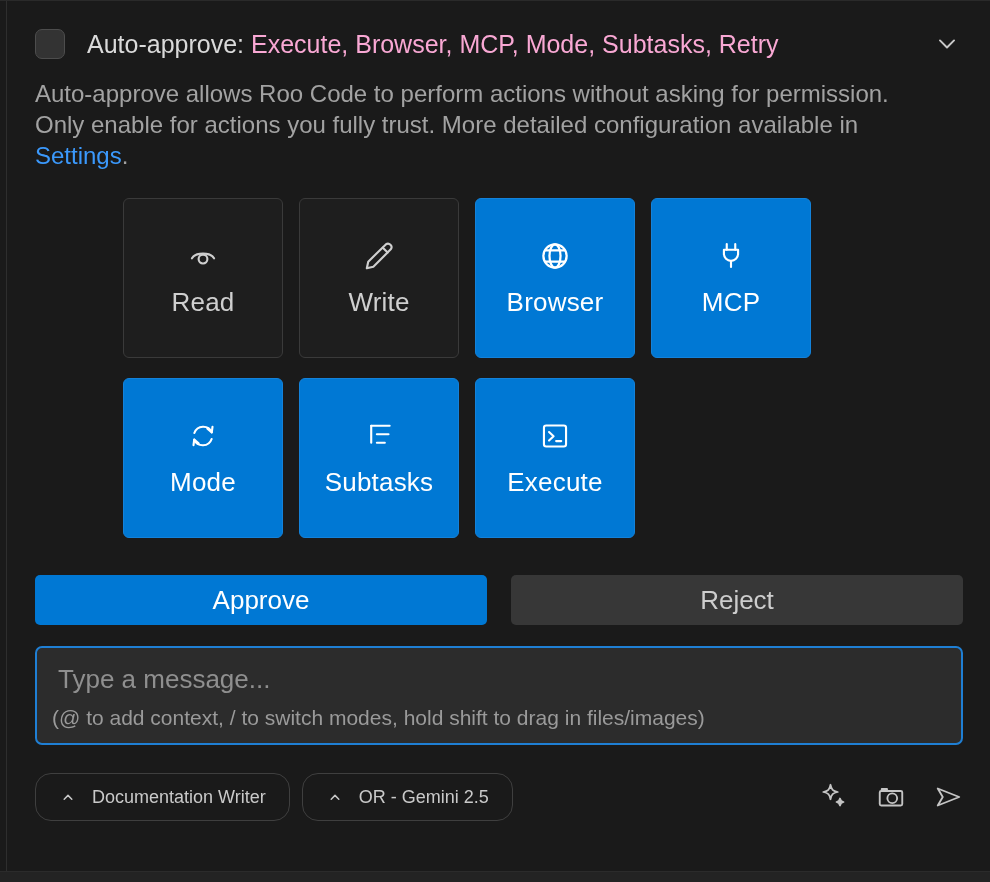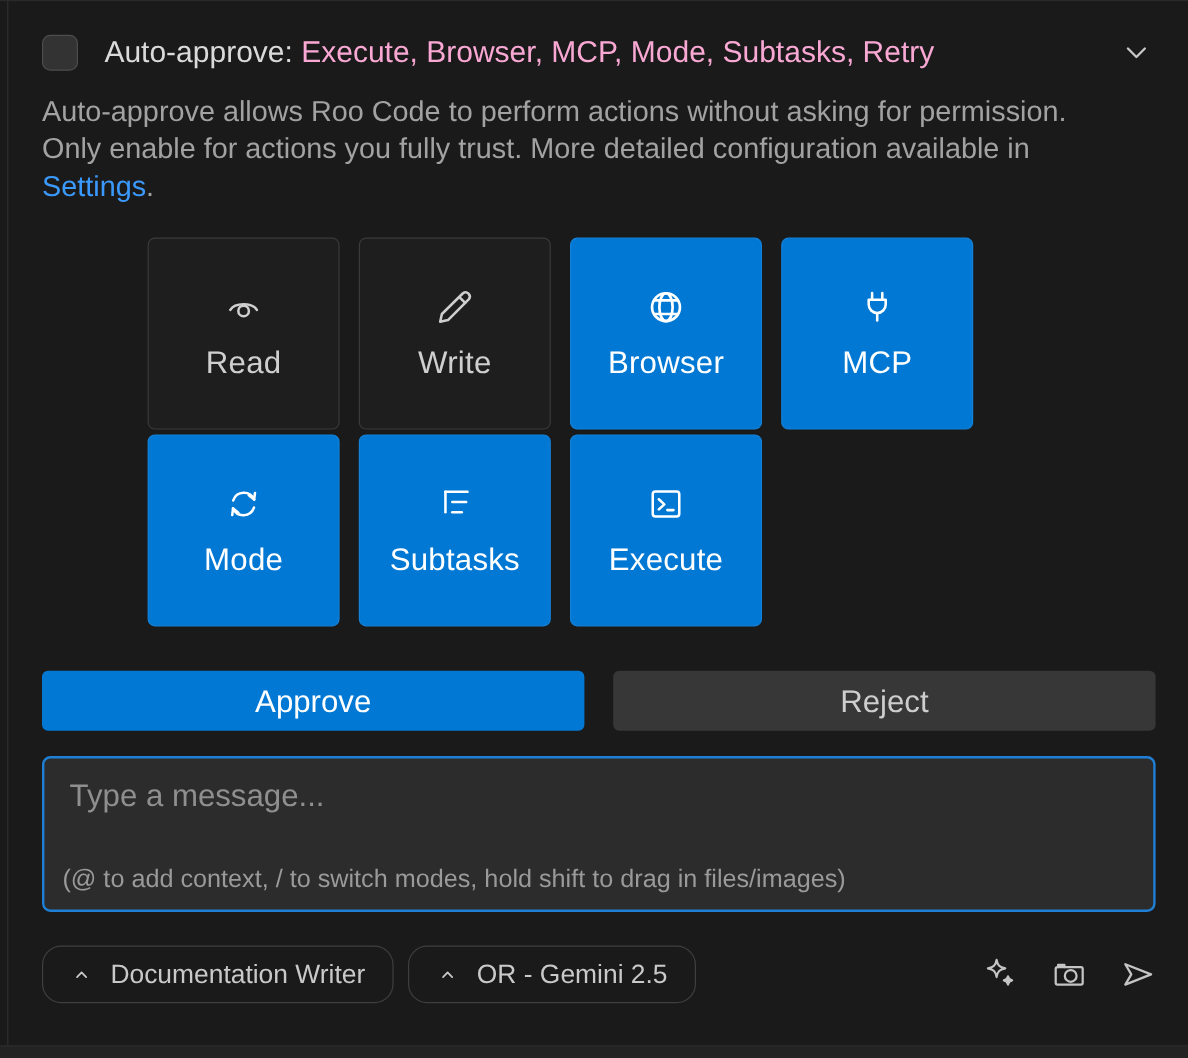--- a/index.html
+++ b/index.html
@@ -27,42 +27,42 @@
   .header-summary{color:#f9a8d4;}
   .chevron{margin-left:auto;margin-right:3px;color:#c8c8c8;display:flex;}
   .chevron svg{width:26px;height:26px;}
 
   
   .description{margin-top:19px;font-size:24px;line-height:31px;color:#a2a2a2;}
   .description .d-line{display:block;}
   .link{color:var(--link);cursor:pointer;text-decoration:none;}
 
   
-  .grid{width:752px;margin:27px auto 0;display:grid;grid-template-columns:repeat(4,160px);grid-auto-rows:160px;gap:4px 16px;}
+  .grid{width:752px;margin:27px auto 0;display:grid;grid-template-columns:repeat(4,160px);grid-auto-rows:160px;gap:20px 16px;}
   .toggle{border-radius:6px;display:flex;flex-direction:column;align-items:center;justify-content:center;gap:14px;cursor:pointer;}
   .toggle[data-state="inactive"]{background:#1e1e1e;border:1px solid #3a3a3a;color:#cfcfcf;}
   .toggle[data-state="active"]{background:var(--accent);border:1px solid #1382da;color:#ffffff;}
   .t-icon{display:flex;}
   .t-icon svg{width:34px;height:34px;display:block;}
   .t-label{font-size:26px;font-weight:500;letter-spacing:.2px;}
 
   
   .actions{display:flex;gap:24px;margin-top:37px;}
   .btn{flex:1;height:50px;border:none;border-radius:5px;font-size:26px;font-family:inherit;cursor:pointer;}
   .btn.approve{background:var(--accent);color:#ffffff;}
   .btn.reject{background:#373737;color:#cdcdcd;}
 
   
-  .message-box{margin-top:21px;height:130px;background:#2c2c2c;border:2px solid #1f7fd4;border-radius:7px;position:relative;cursor:text;}
+  .message-box{margin-top:21px;height:99px;background:#2c2c2c;border:2px solid #1f7fd4;border-radius:7px;position:relative;cursor:text;}
   .ph{position:absolute;top:16px;left:21px;font-size:26px;color:#8f8f8f;}
   .hint{position:absolute;bottom:13px;left:15px;font-size:21px;color:#9a9a9a;white-space:nowrap;}
 
   
   .footer{margin-top:28px;display:flex;align-items:center;}
-  .pill{height:48px;display:flex;align-items:center;background:transparent;border:1px solid #3f3f3f;border-radius:16px;padding:0 23px;color:#c9c9c9;font-size:22px;font-family:inherit;cursor:pointer;white-space:nowrap;}
+  .pill{height:48px;display:flex;align-items:center;background:transparent;border:1px solid #3f3f3f;border-radius:16px;padding:0 23px;color:#c9c9c9;font-size:18px;font-family:inherit;cursor:pointer;white-space:nowrap;}
   .pill + .pill{margin-left:12px;}
   .caret{display:flex;margin-right:15px;color:#c9c9c9;}
   .caret svg{width:18px;height:18px;}
   .footer-icons{margin-left:auto;display:flex;align-items:center;gap:27px;}
   .icon-btn{background:none;border:none;padding:0;color:#c4c4c4;cursor:pointer;display:flex;}
   .icon-btn svg{width:30px;height:30px;display:block;}
 </style>
 </head>
 <body>
 

